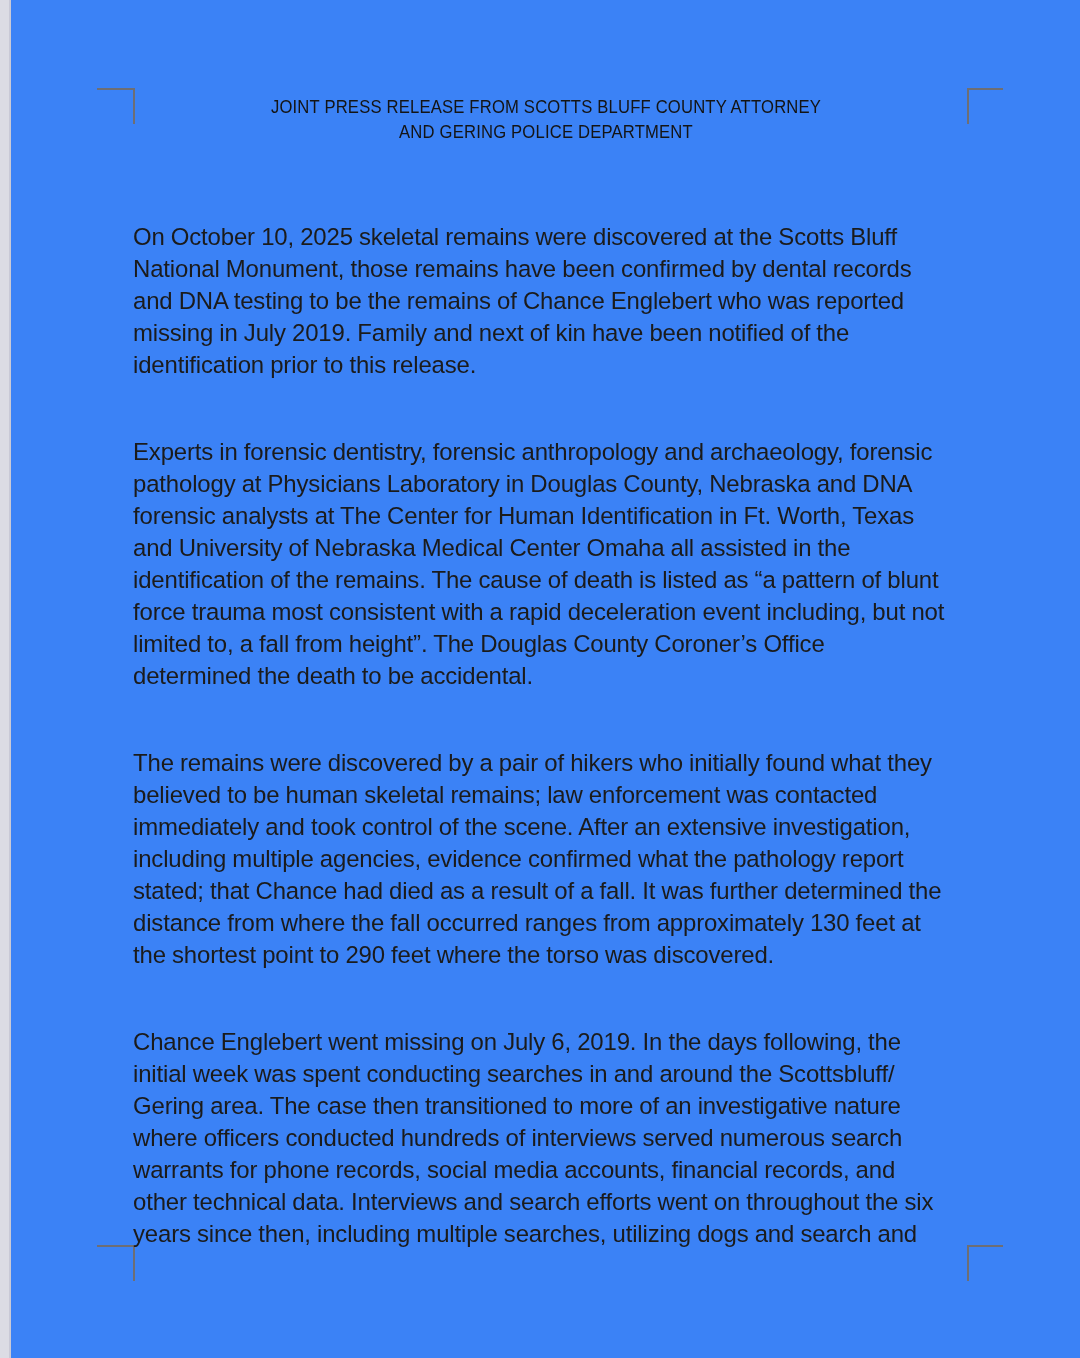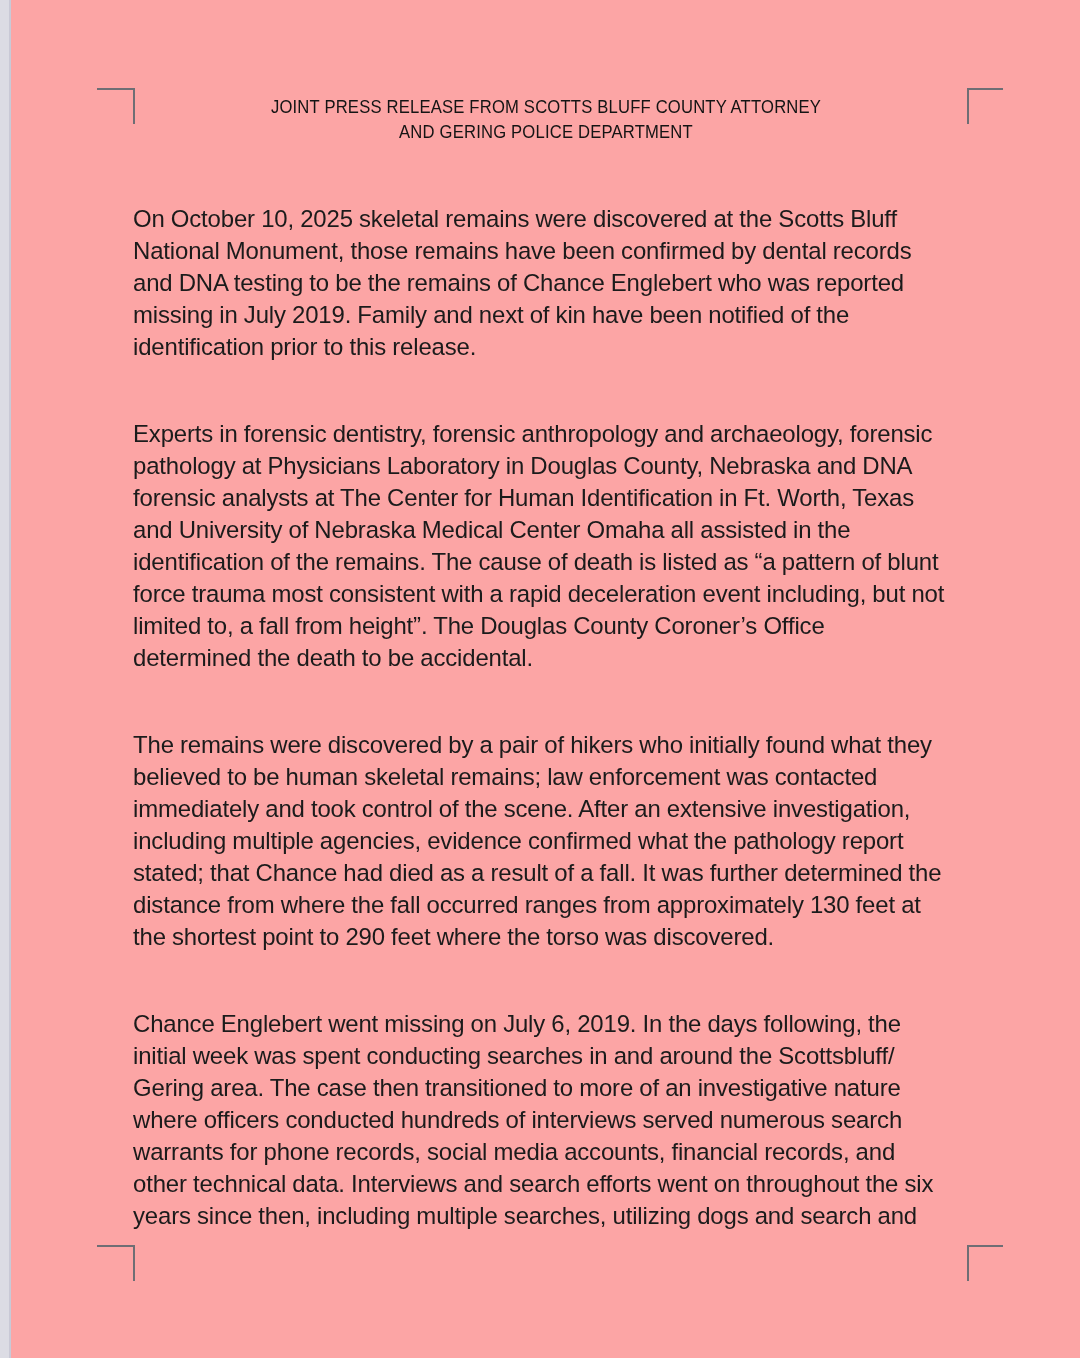--- a/index.html
+++ b/index.html
@@ -33,21 +33,21 @@
     height: 1358px;
     background: #c9c9d6;
   }
 
   .page {
     position: absolute;
     left: 11px;
     top: 0;
     width: 1069px;
     height: 1358px;
-    background: #fca5a5;
+    background: #3b82f6;
   }
 
   
   .crop {
     position: absolute;
     width: 0;
     height: 0;
   }
   .crop i {
     position: absolute;
@@ -93,21 +93,21 @@
     color: #141414;
     font-stretch: condensed;
     transform: scaleX(0.95);
     transform-origin: center top;
     margin: 0 0 0 0;
     white-space: pre-line;
     font-weight: 400;
   }
 
   .paragraphs {
-    margin-top: 58px;
+    margin-top: 76px;
   }
 
   .para {
     font-size: 24.3px;
     line-height: 32px;
     color: #1b1b1b;
     margin: 0 0 55px 0;
     text-align: left;
     letter-spacing: -0.15px;
     word-spacing: -0.3px;

